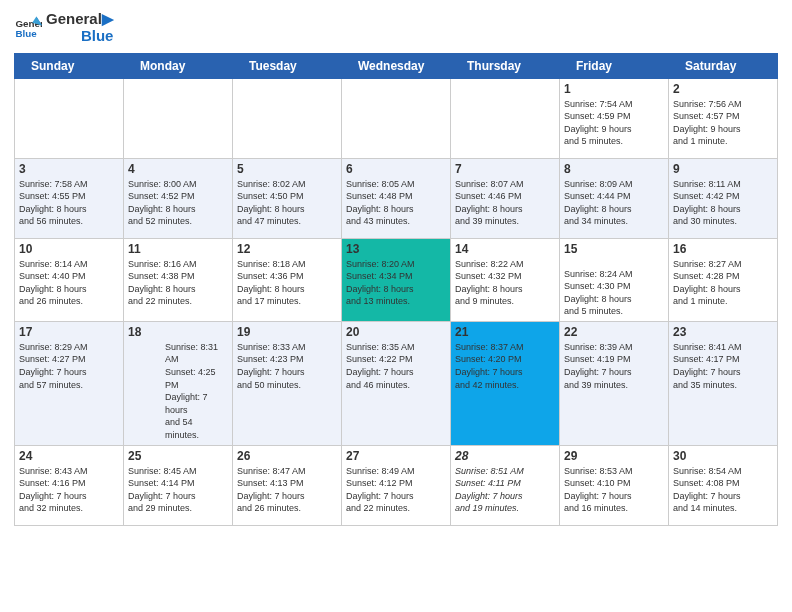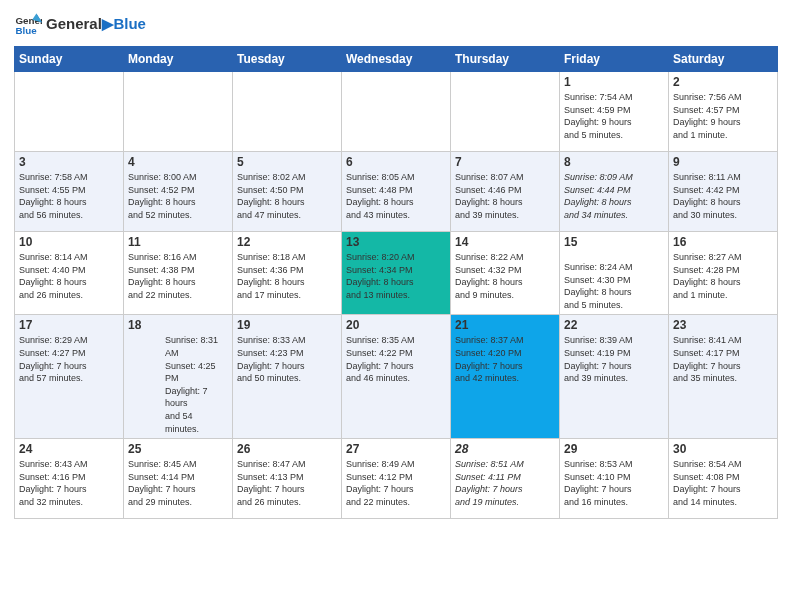--- a/index.html
+++ b/index.html
@@ -45,21 +45,21 @@
     table {
       width: 100%;
       border-collapse: collapse;
       table-layout: fixed;
     }
     thead tr th {
       background-color: #2962b0;
       color: #fff;
       font-size: 12px;
       font-weight: bold;
-      padding: 5px 4px;
+      padding: 5px 16px;
       text-align: left;
       border: 1px solid #2962b0;
     }
     tbody tr td {
       border: 1px solid #ccc;
       vertical-align: top;
       padding: 3px 4px;
       font-size: 9.5px;
       color: #333;
       height: 80px;
@@ -94,21 +94,21 @@
 
 <div class="container">
   <div class="header">
     <div class="logo">
       <svg class="logo-icon" viewBox="0 0 40 40" xmlns="http://www.w3.org/2000/svg">
         <text x="2" y="20" font-size="14" font-weight="bold" fill="#333">General</text>
         <text x="2" y="34" font-size="14" font-weight="bold" fill="#1a6fc4">Blue</text>
         <polygon points="32,5 40,18 32,14" fill="#1a6fc4"></polygon>
         <polygon points="32,5 40,18 26,14" fill="#3a9fd4"></polygon>
       </svg>
-      <div style="display:flex;flex-direction:row;align-items:flex-end;">
+      <div style="display:flex;flex-direction:column;align-items:flex-end;">
         <span style="font-size:15px;font-weight:bold;color:#333;line-height:1.15;">General<span style="color:#1a6fc4;">▶</span></span>
         <span style="font-size:15px;font-weight:bold;color:#1a6fc4;line-height:1.15;">Blue</span>
       </div>
     </div>
     <div class="title-block">
       <div class="month-title"></div>
       <div class="subtitle"></div>
     </div>
   </div>
 
@@ -177,21 +177,21 @@
           </td>
           <td style="background: rgb(238, 242, 250);">
             <span class="day-number">7</span>
             <div class="day-info" style="white-space: pre-line;">Sunrise: 8:07 AM
 Sunset: 4:46 PM
 Daylight: 8 hours
 and 39 minutes.</div>
           </td>
           <td style="background: rgb(238, 242, 250);">
             <span class="day-number">8</span>
-            <div class="day-info" style="white-space: pre-line; font-style: italic;">Sunrise: 8:09 AM
+            <div class="day-info" style="white-space: pre-line;">Sunrise: 8:09 AM
 Sunset: 4:44 PM
 Daylight: 8 hours
 and 34 minutes.</div>
           </td>
           <td style="background: rgb(238, 242, 250);">
             <span class="day-number">9</span>
             <div class="day-info" style="white-space: pre-line;">Sunrise: 8:11 AM
 Sunset: 4:42 PM
 Daylight: 8 hours
 and 30 minutes.</div>

